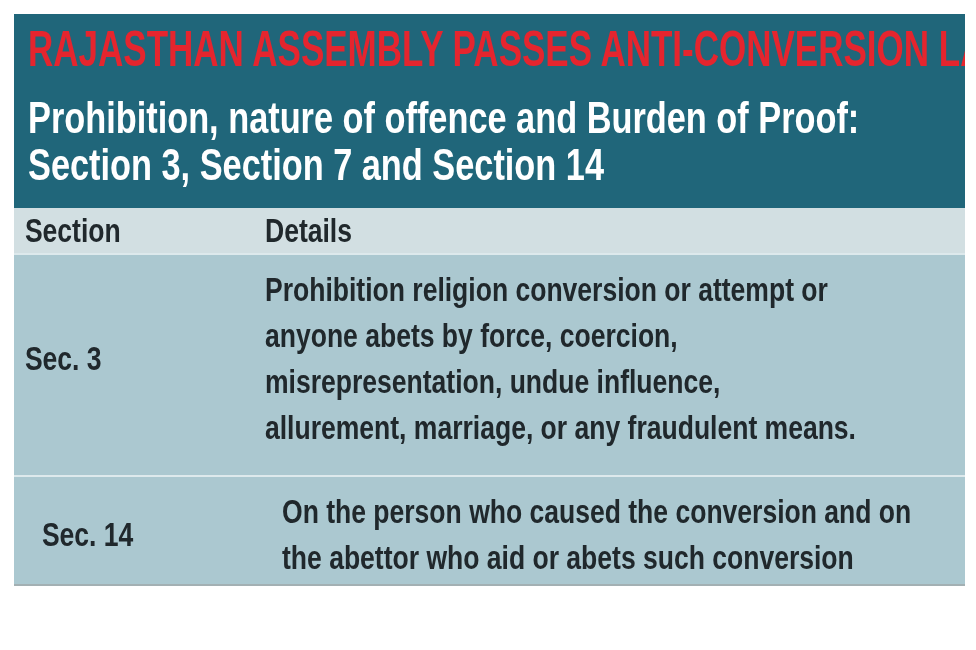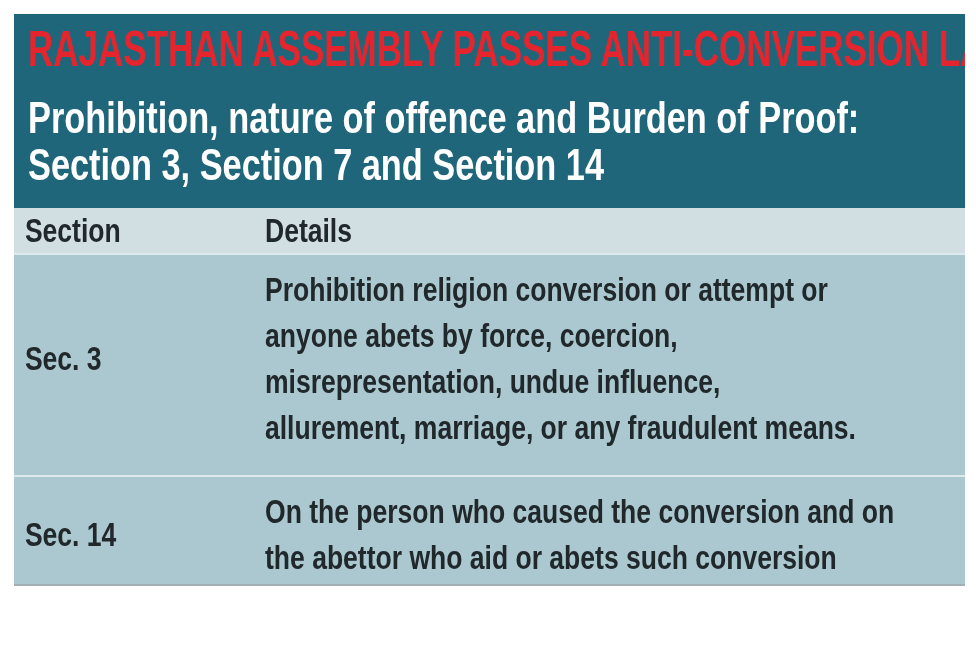--- a/index.html
+++ b/index.html
@@ -23,21 +23,21 @@
   .cell { font-size:34px; font-weight:bold; color:#20282c; white-space:pre;
           transform:scaleX(0.78); transform-origin:left top; }
   .cell-section { flex:none; width:251px; padding-left:14px; }
   .cell-details { flex:1; }
   .thead-row            { height:45px; }
   .thead-row .cell      { line-height:45px; }
   .row-sec3             { padding:11px 0 25px 0; }
   .row-sec3 .cell       { line-height:46px; }
   .row-sec7             { height:57px; }
   .row-sec7 .cell       { line-height:57px; }
-  .row-sec14            { padding:11px 0 4px 0; }
+  .row-sec14            { padding:11px 0 4px 17px; }
   .row-sec14 .cell      { line-height:46px; }
 </style>
 </head>
 <body>
 
 <div class="poster">
 
   <div class="masthead">
     <div class="headline">RAJASTHAN ASSEMBLY PASSES ANTI-CONVERSION LAW</div>
     <div class="subheadline">Prohibition, nature of offence and Burden of Proof:

